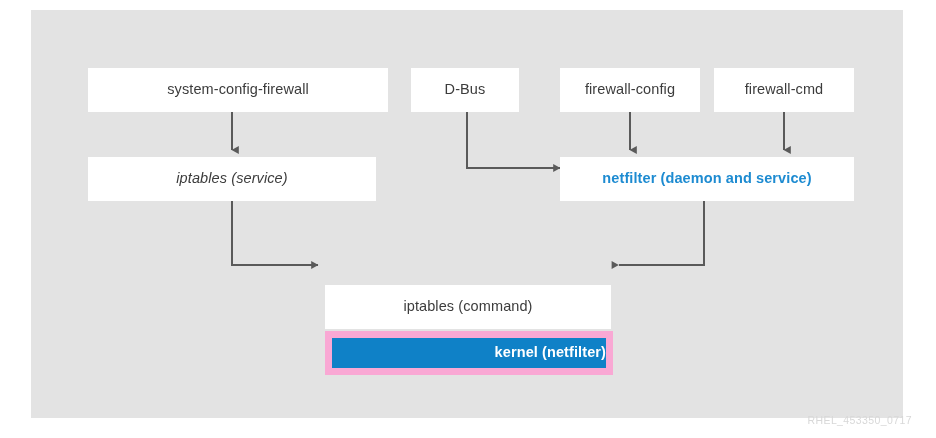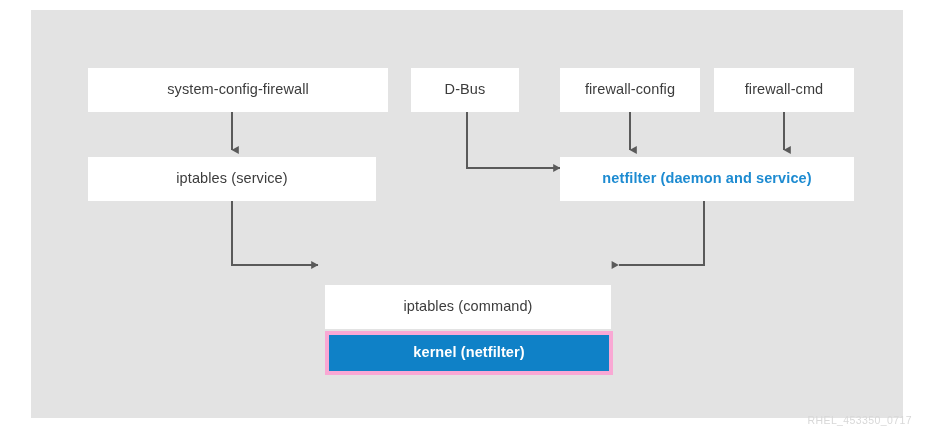--- a/index.html
+++ b/index.html
@@ -42,21 +42,22 @@
     z-index: 3;
   }
   .node.accent-text {
     color: #1d8bd1;
     font-weight: bold;
   }
   .node.filled {
     background: #0f81c7;
     color: #ffffff;
     font-weight: bold;
-    border: 4px solid #f9a8d4;
+    border: 7px solid #f9a8d4;
+    justify-content: flex-end;
   }
   #edges {
     position: absolute;
     left: 0;
     top: 0;
     width: 936px;
     height: 438px;
     z-index: 1;
     pointer-events: none;
   }
@@ -119,21 +120,21 @@
   </div>
 
   <div class="node" style="left:560px; top:68px; width:140px; height:44px;justify-content:center;">
     <span>firewall-config</span>
   </div>
 
   <div class="node" style="left:714px; top:68px; width:140px; height:44px;justify-content:center;">
     <span>firewall-cmd</span>
   </div>
 
-  <div class="node" style="left:88px; top:157px; width:288px; height:44px;">
+  <div class="node" style="left:88px; top:157px; width:288px; height:44px;font-style:italic;">
     <span>iptables (service)</span>
   </div>
 
   <div class="node accent-text" style="left:560px; top:157px; width:294px; height:44px;">
     <span>netfilter (daemon and service)</span>
   </div>
 
   <div class="node" style="left:325px; top:245px; width:286px; height:44px;margin-top:40px;">
     <span>iptables (command)</span>
   </div>

